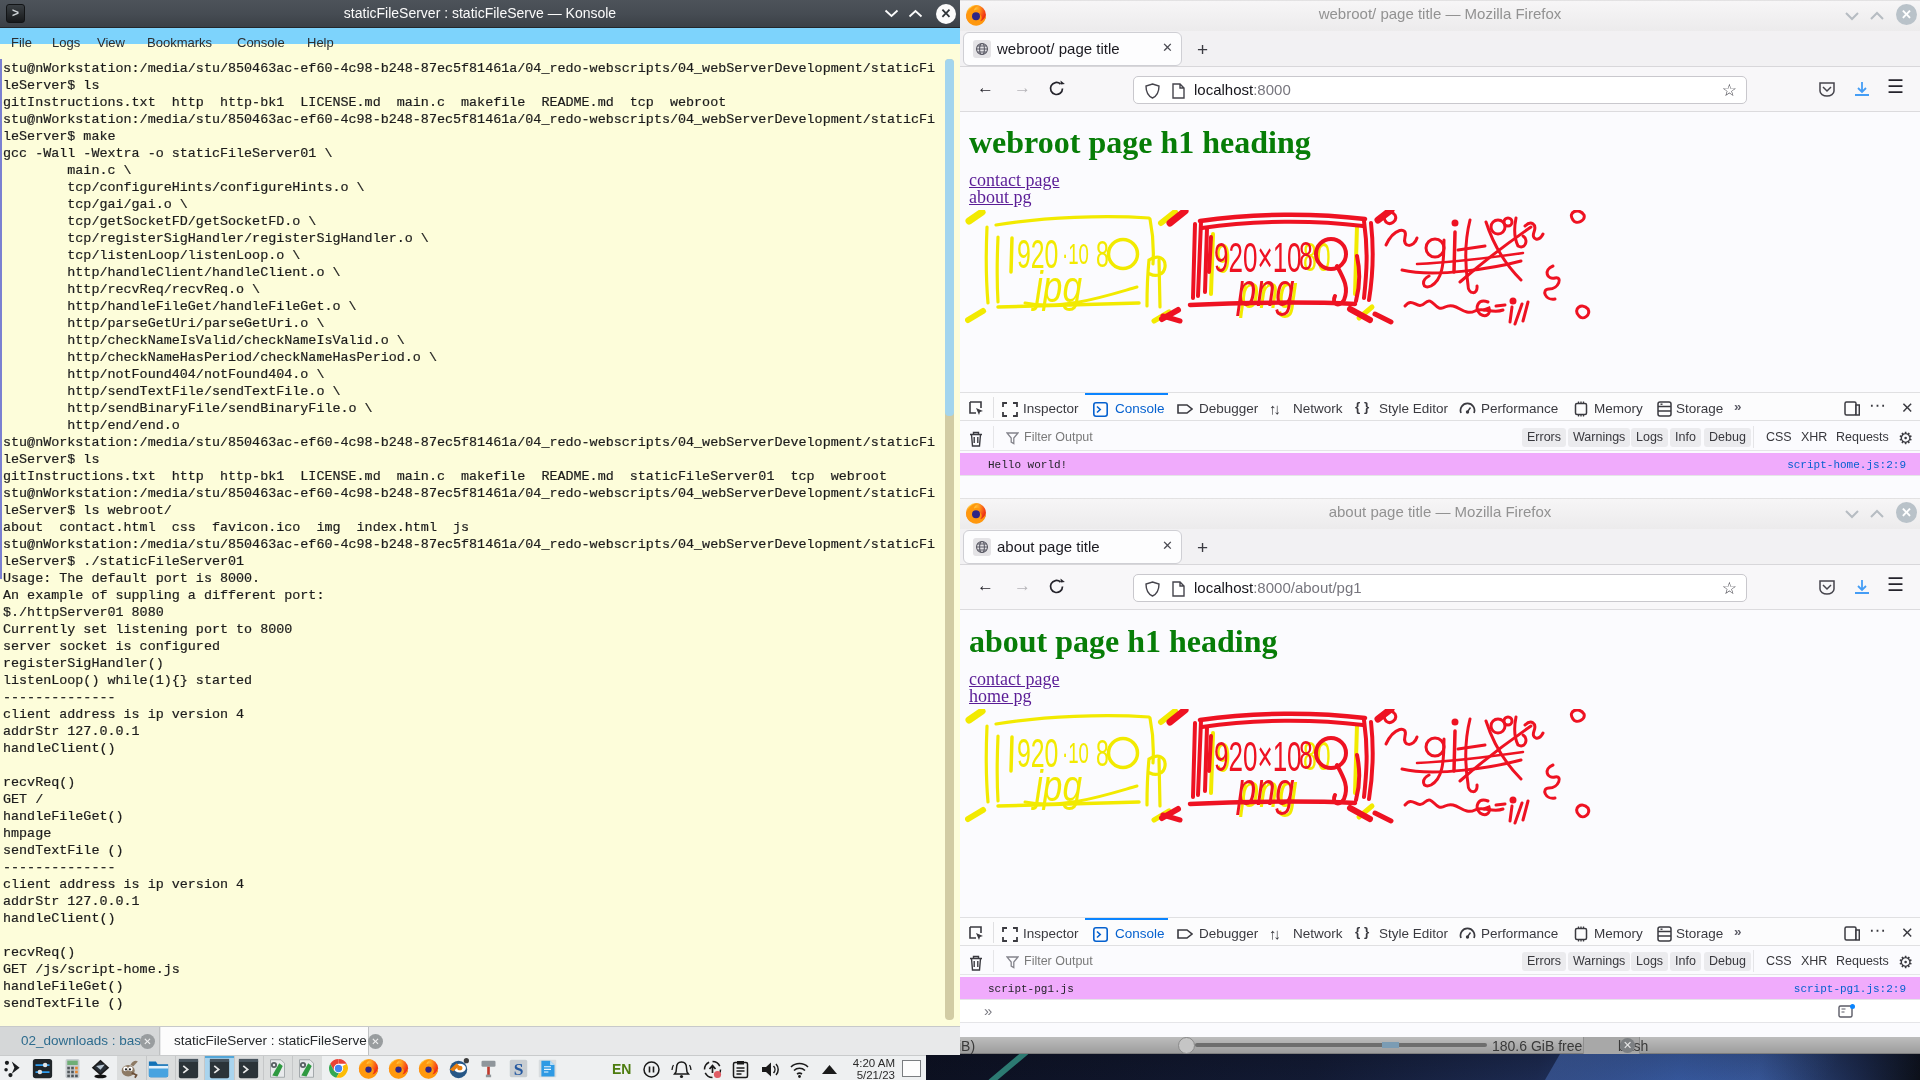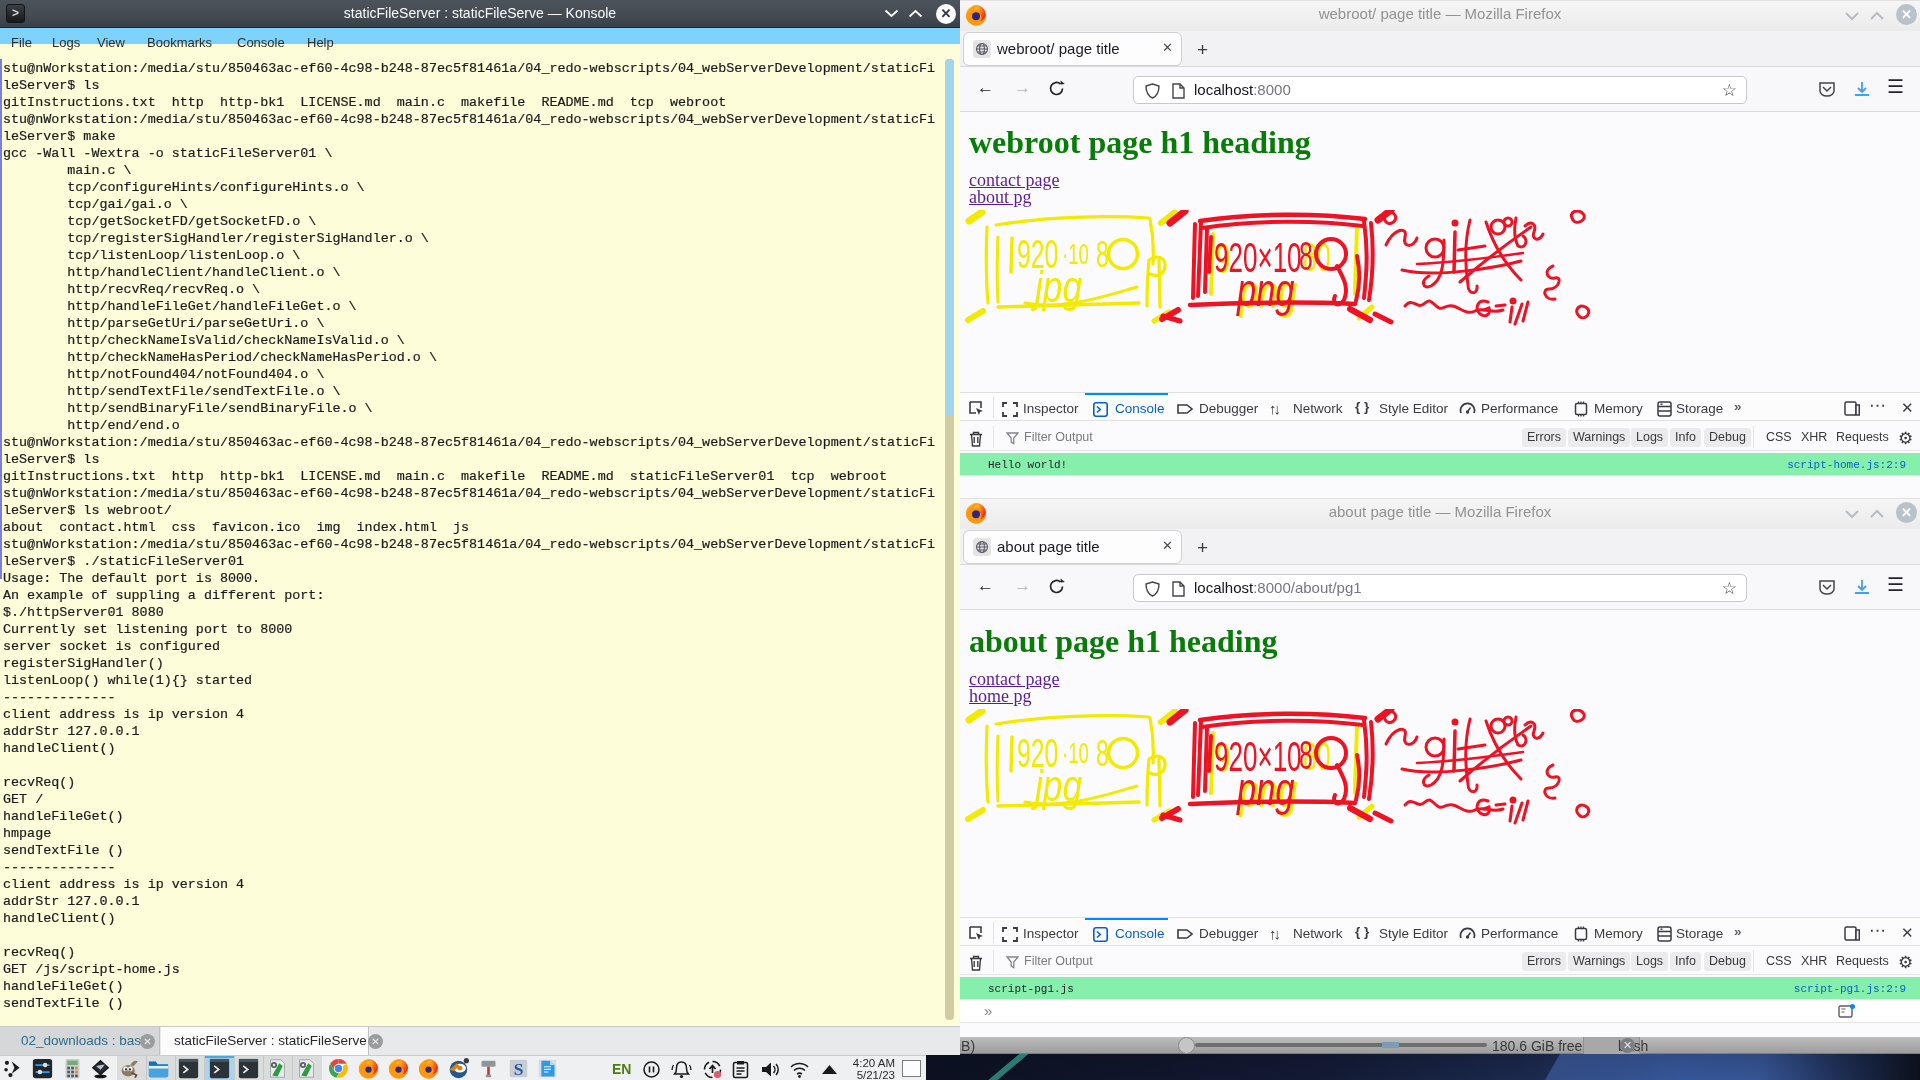--- a/index.html
+++ b/index.html
@@ -60,21 +60,21 @@
 .ffh1 { position:absolute; left:9px; font-family:"Liberation Serif", serif; font-weight:bold; font-size:32px; color:#077d07; }
 .fflink { position:absolute; left:9px; font-family:"Liberation Serif", serif; font-size:18px; color:#5a1c96; text-decoration:underline; }
 
 
 .dtbar { position:absolute; left:0; width:960px; height:29px; background:#fcfcfd; border-top:1px solid #e0e0e2; border-bottom:1px solid #e0e0e2; font-size:13.5px; color:#3a3a40; }
 .dtbar .it { position:absolute; top:8px; }
 .dtbar .blue { color:#0561cf; }
 .dtfilter { position:absolute; left:0; width:960px; height:28px; background:#fbfbfe; border-bottom:1px solid #e5e5e8; font-size:12.5px; color:#7a7a7a; }
 .dtfilter .btn { position:absolute; top:5px; height:19px; background:#ebebee; border-radius:3px; color:#38383d; padding:0 5px; line-height:19px; font-size:12.5px; }
 .dtfilter .lbl { position:absolute; top:7px; color:#38383d; }
-.dtmsg { position:absolute; left:0; width:960px; height:23px; background:#86efac; border-bottom:1px solid #e5e5e8; font-family:"Liberation Mono", monospace; font-size:11px; color:#24242a; }
+.dtmsg { position:absolute; left:0; width:960px; height:23px; background:#f0abfc; border-bottom:1px solid #e5e5e8; font-family:"Liberation Mono", monospace; font-size:11px; color:#24242a; }
 .dtmsg .loc { position:absolute; right:14px; color:#0561cf; }
 
 
 #taskbar { left:0; top:1055px; width:926px; height:25px; background:#eef0f1; border-top:1px solid #c9cbcc; }
 .tbi { position:absolute; top:2px; width:21px; height:21px; }
 #tray { position:absolute; left:0; top:0; width:926px; height:27px; color:#1a1a1a; }
 #clock { position:absolute; left:845px; top:1px; width:50px; text-align:right; font-size:11.5px; color:#2a2a2a; line-height:12px; }
 #peek { position:absolute; left:902px; top:4px; width:19px; height:17px; background:#fdfdfd; border:1px solid #7a7d80; }
 </style>
 </head>

